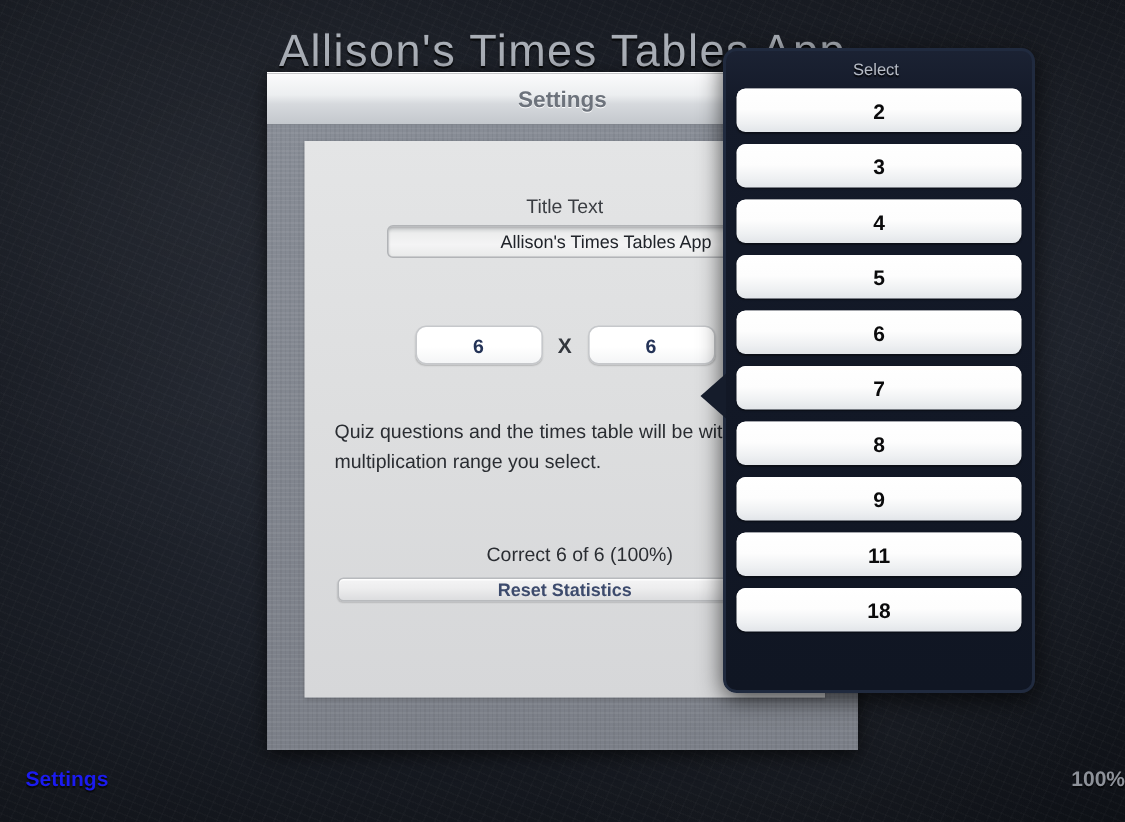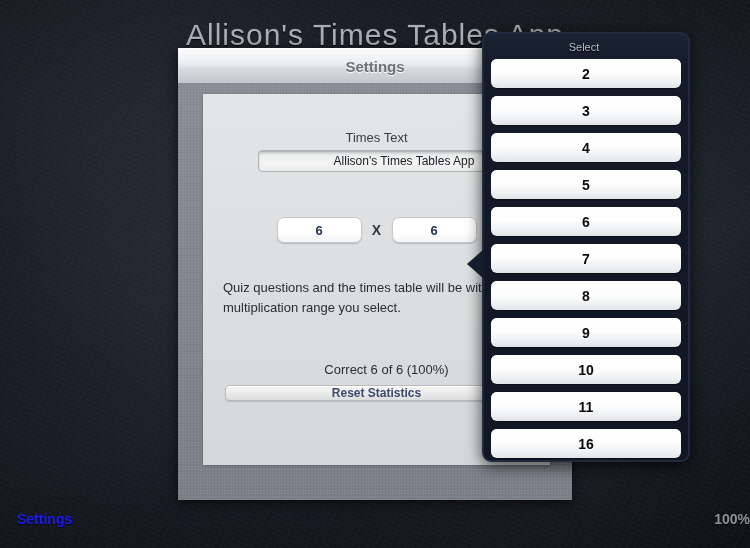--- a/index.html
+++ b/index.html
@@ -294,21 +294,21 @@
 
   <div class="app-title">Allison's Times Tables App</div>
 
   <div class="modal">
     <div class="modal-header">
       <span class="modal-header-title">Settings</span>
     </div>
     <div class="modal-body">
       <div class="panel">
 
-        <div class="field-label label-title-text">Times Text</div>
+        <div class="field-label label-title-text">Title Text</div>
         <div class="title-input">Allison's Times Tables App</div>
 
 
         <div class="range-row">
           <div class="range-btn">6</div>
           <div class="range-x">X</div>
           <div class="range-btn">6</div>
         </div>
 
         <div class="hint">Quiz questions and the times table will be within the multiplication range you select.</div>
@@ -325,23 +325,22 @@
     <div class="popover-title">Select</div>
     <div class="popover-list">
         <div class="popover-item">2</div>
         <div class="popover-item">3</div>
         <div class="popover-item">4</div>
         <div class="popover-item">5</div>
         <div class="popover-item">6</div>
         <div class="popover-item">7</div>
         <div class="popover-item">8</div>
         <div class="popover-item">9</div>
-        <div class="popover-item">10</div>
         <div class="popover-item">11</div>
-        <div class="popover-item">16</div>
+        <div class="popover-item">18</div>
       </div>
   </div>
 
   <div class="toolbar">
     <div class="tb-item tb-settings">Settings</div>
     <div class="tb-item tb-percent">100%</div>
   </div>
 
 </div>
 

